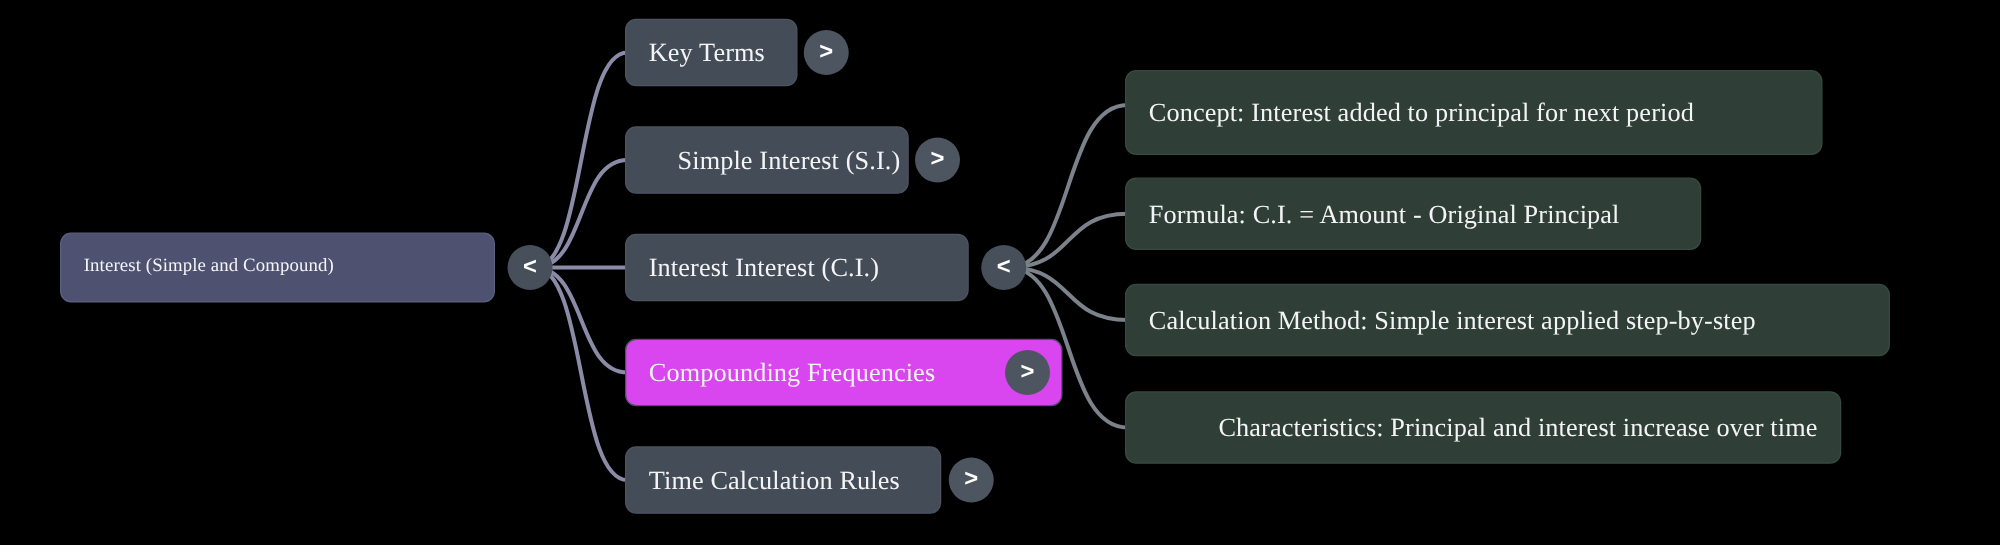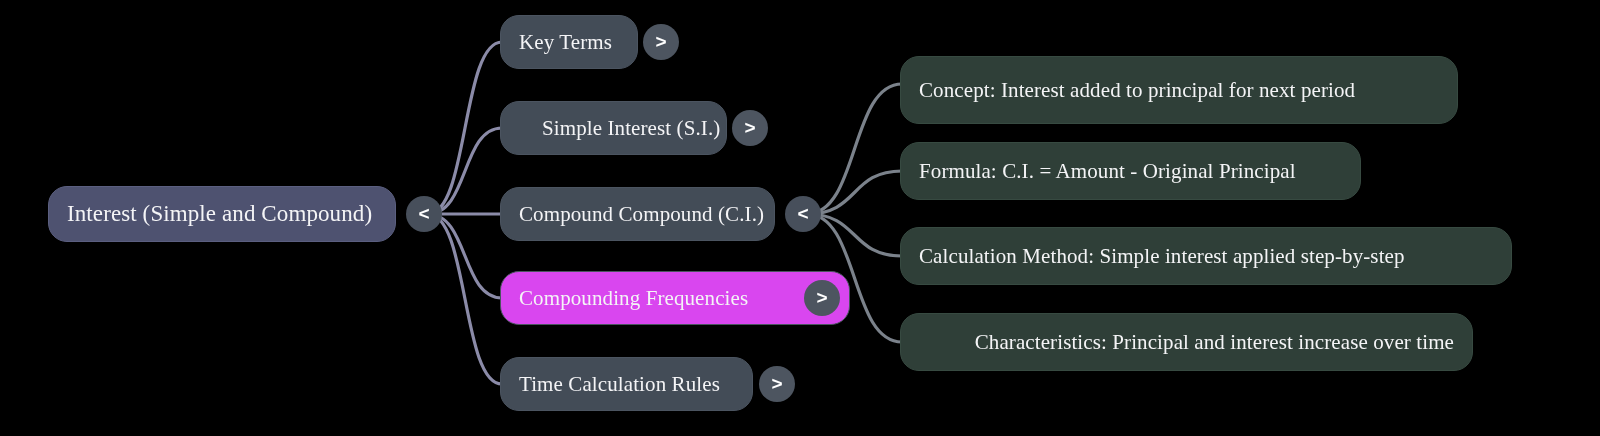--- a/index.html
+++ b/index.html
@@ -25,32 +25,32 @@
     top: 0;
     width: 1600px;
     height: 436px;
     pointer-events: none;
   }
   .node {
     position: absolute;
     box-sizing: border-box;
     display: flex;
     align-items: center;
-    border-radius: 19px;
+    border-radius: 9px;
     color: #f4f4f6;
     font-size: 21px;
     line-height: 1.15;
     white-space: nowrap;
     padding: 0 18px;
     letter-spacing: 0.1px;
   }
   .node.root {
     background: #4e5270;
     border: 1px solid #5b5f80;
-    font-size: 23px;
+    font-size: 15px;
   }
   .node.branch {
     background: #434c57;
     border: 1px solid #4b5460;
   }
   .node.leaf {
     background: #2f3f38;
     border: 1px solid #374a41;
     font-size: 21px;
   }
@@ -113,21 +113,21 @@
   </div>
 
   <div class="node branch" id="node-b1" style="left: 500px; top: 101px; width: 227px; height: 54px; background: rgb(67, 76, 87); padding-left: 41px;">
     <span class="node-label">Simple Interest (S.I.)</span>
   </div>
   <div class="badge" id="badge-b1" style="left: 732px; top: 110px;">
     <span class="badge-glyph">&gt;</span>
   </div>
 
   <div class="node branch" id="node-b2" style="left: 500px; top: 187px; width: 275px; height: 54px; background: rgb(67, 76, 87);">
-    <span class="node-label">Compound Compound (C.I.)</span>
+    <span class="node-label">Interest Interest (C.I.)</span>
   </div>
   <div class="badge collapse-badge" id="badge-b2" style="left: 785px; top: 196px;">
     <span class="badge-glyph">&lt;</span>
   </div>
 
   <div class="node branch" id="node-b3" style="left: 500px; top: 271px; width: 350px; height: 54px; background: #d946ef;">
     <span class="node-label">Compounding Frequencies</span>
   </div>
   <div class="badge" id="badge-b3" style="left: 804px; top: 280px;">
     <span class="badge-glyph">&gt;</span>

